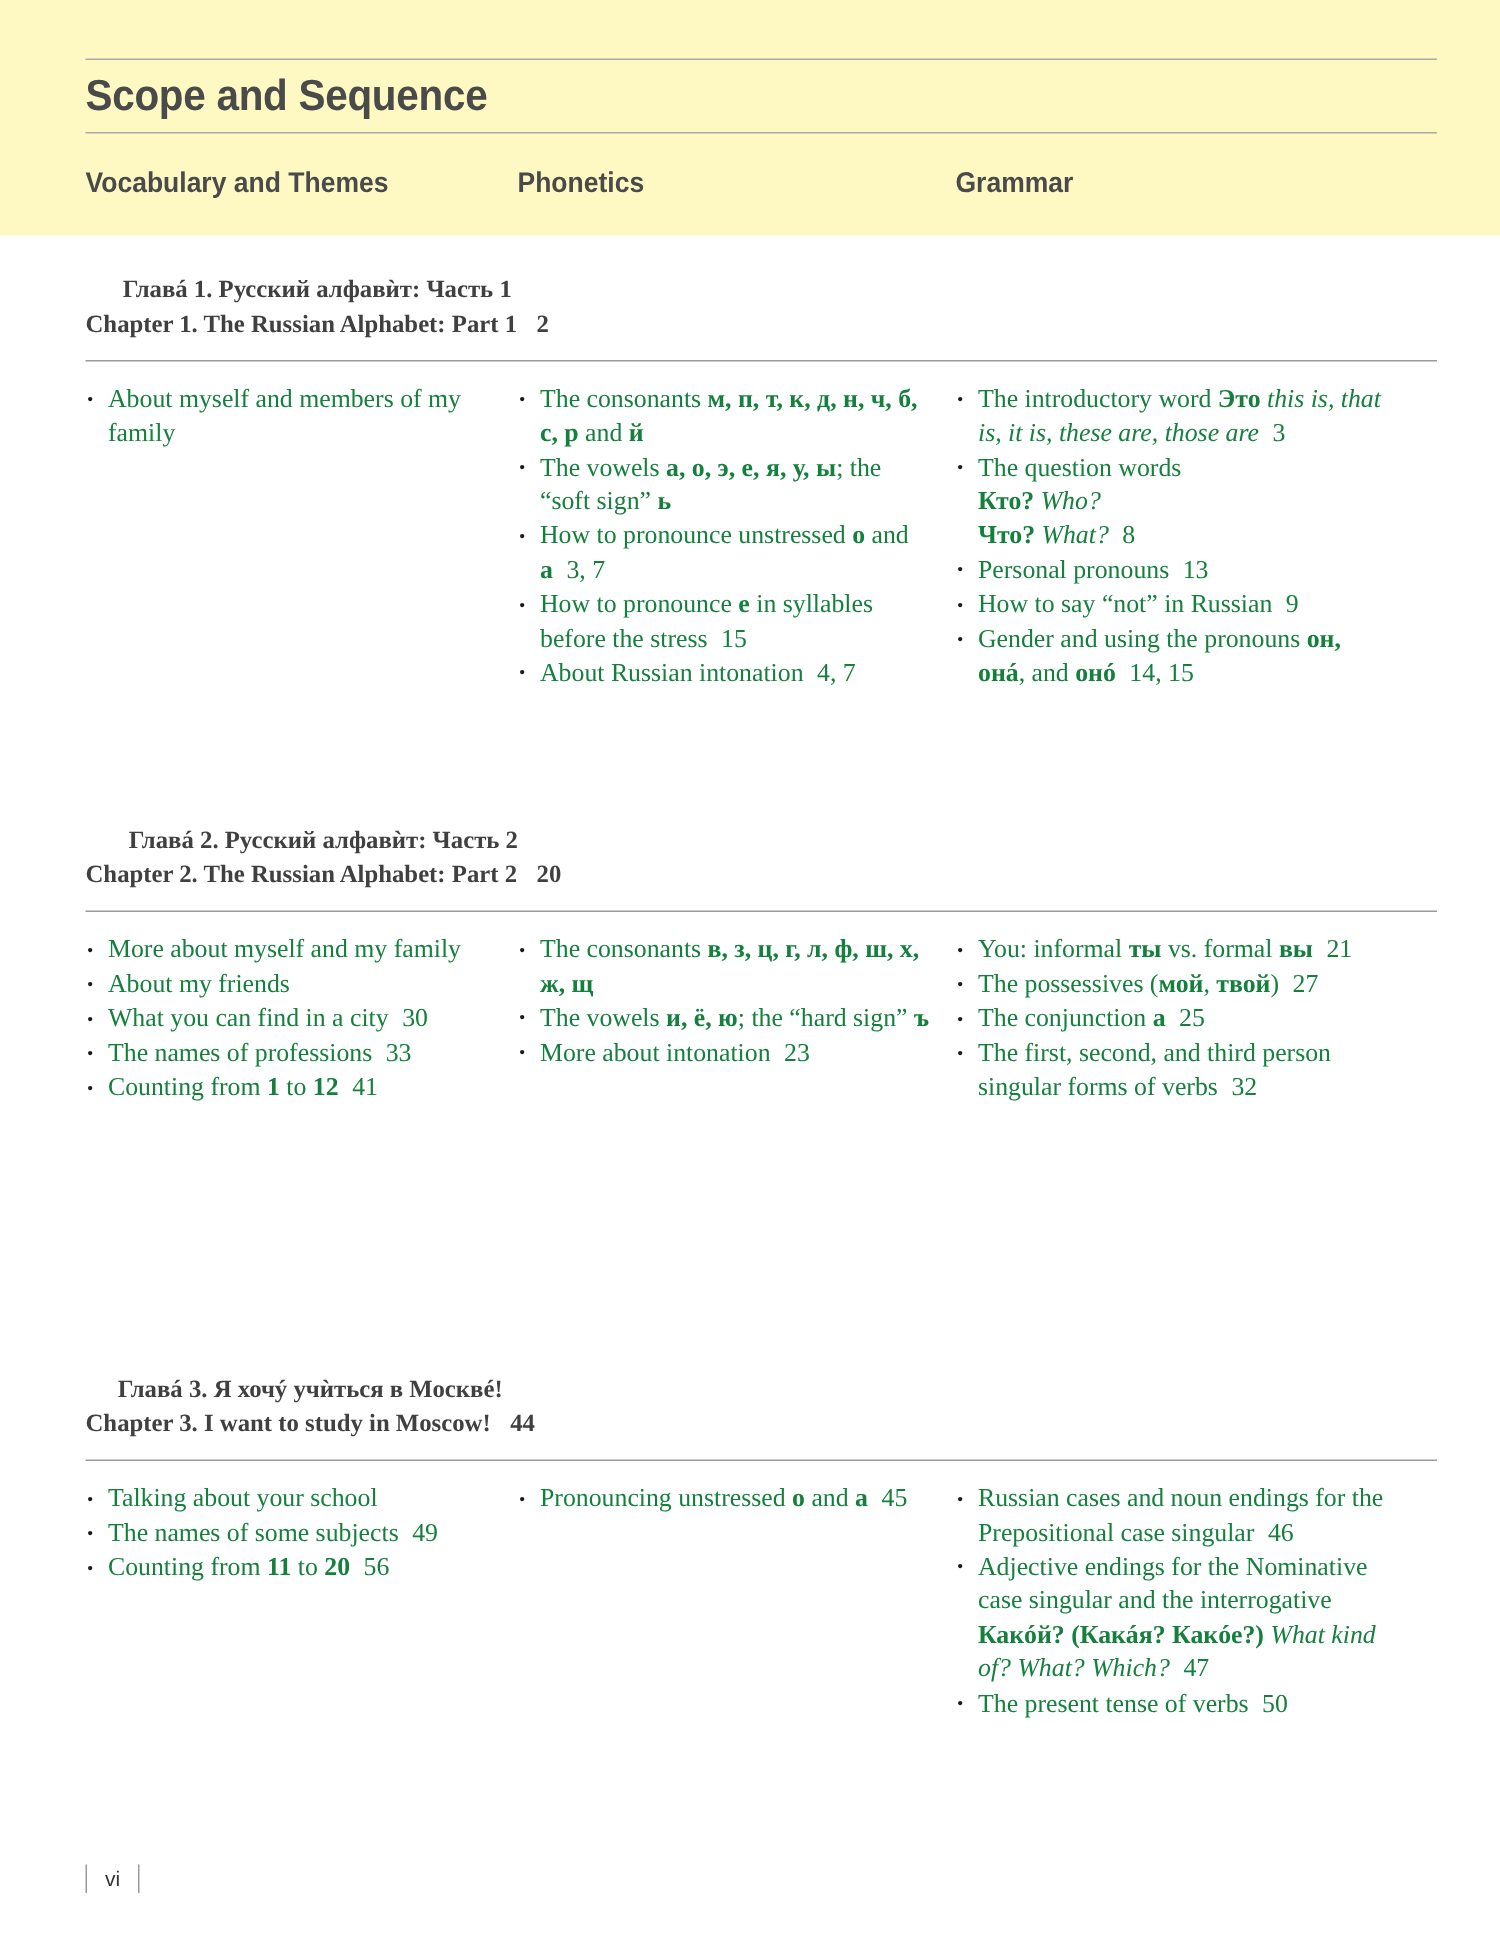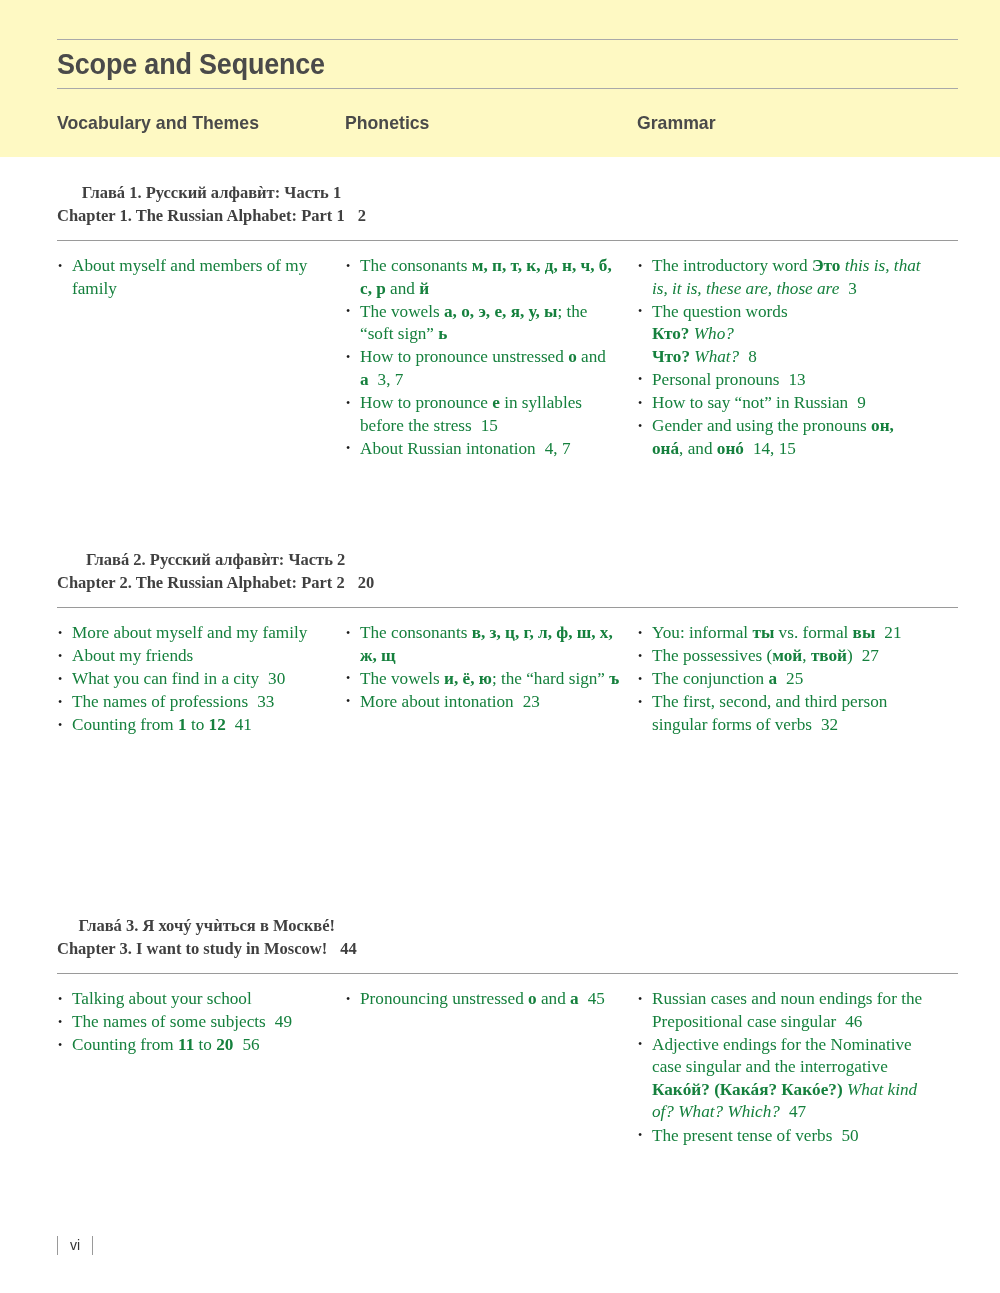--- a/index.html
+++ b/index.html
@@ -138,21 +138,21 @@
   .pgnum { padding-left: 9px; }
 
   
   .footer {
     position: absolute;
     left: 57px;
     top: 1236px;
     width: 200px;
     height: 26px;
     display: flex;
-    align-items: flex-start;
+    align-items: flex-end;
     font-family: "Liberation Sans", sans-serif;
   }
   .footer .bar {
     display: inline-block;
     width: 1px;
     height: 19px;
     background: #9a9a9a;
   }
   .footer .folio {
     font-size: 14px;

